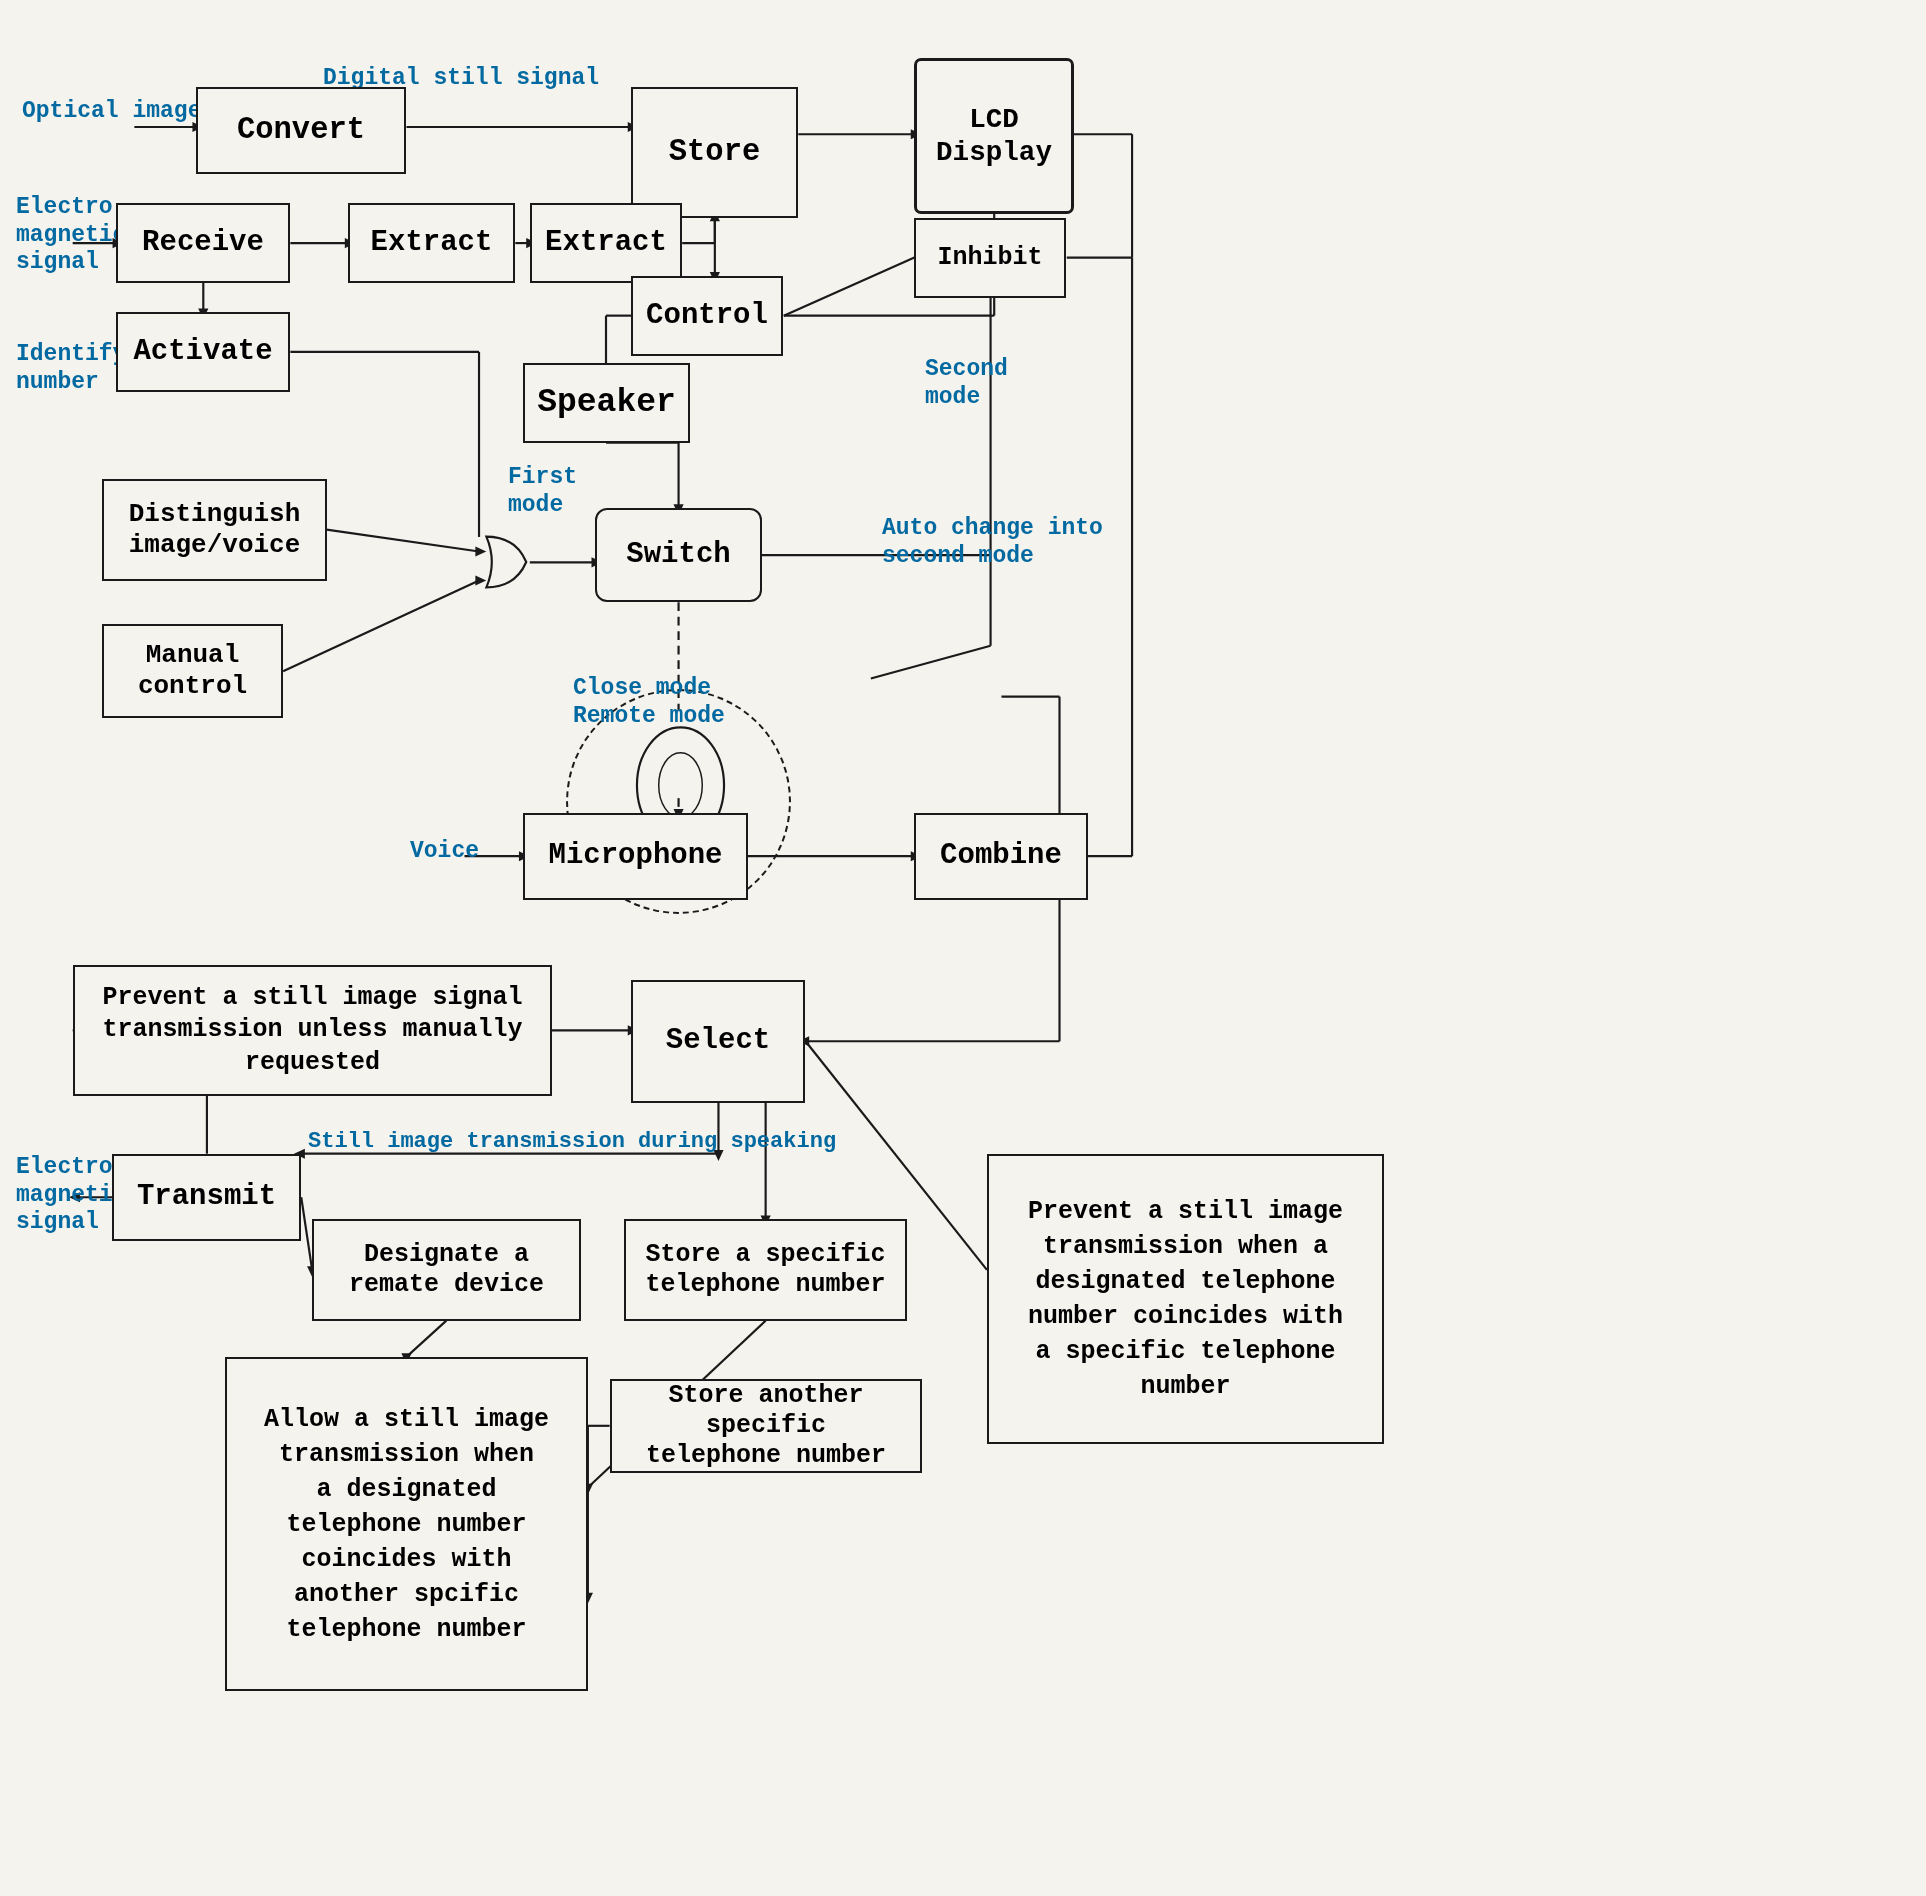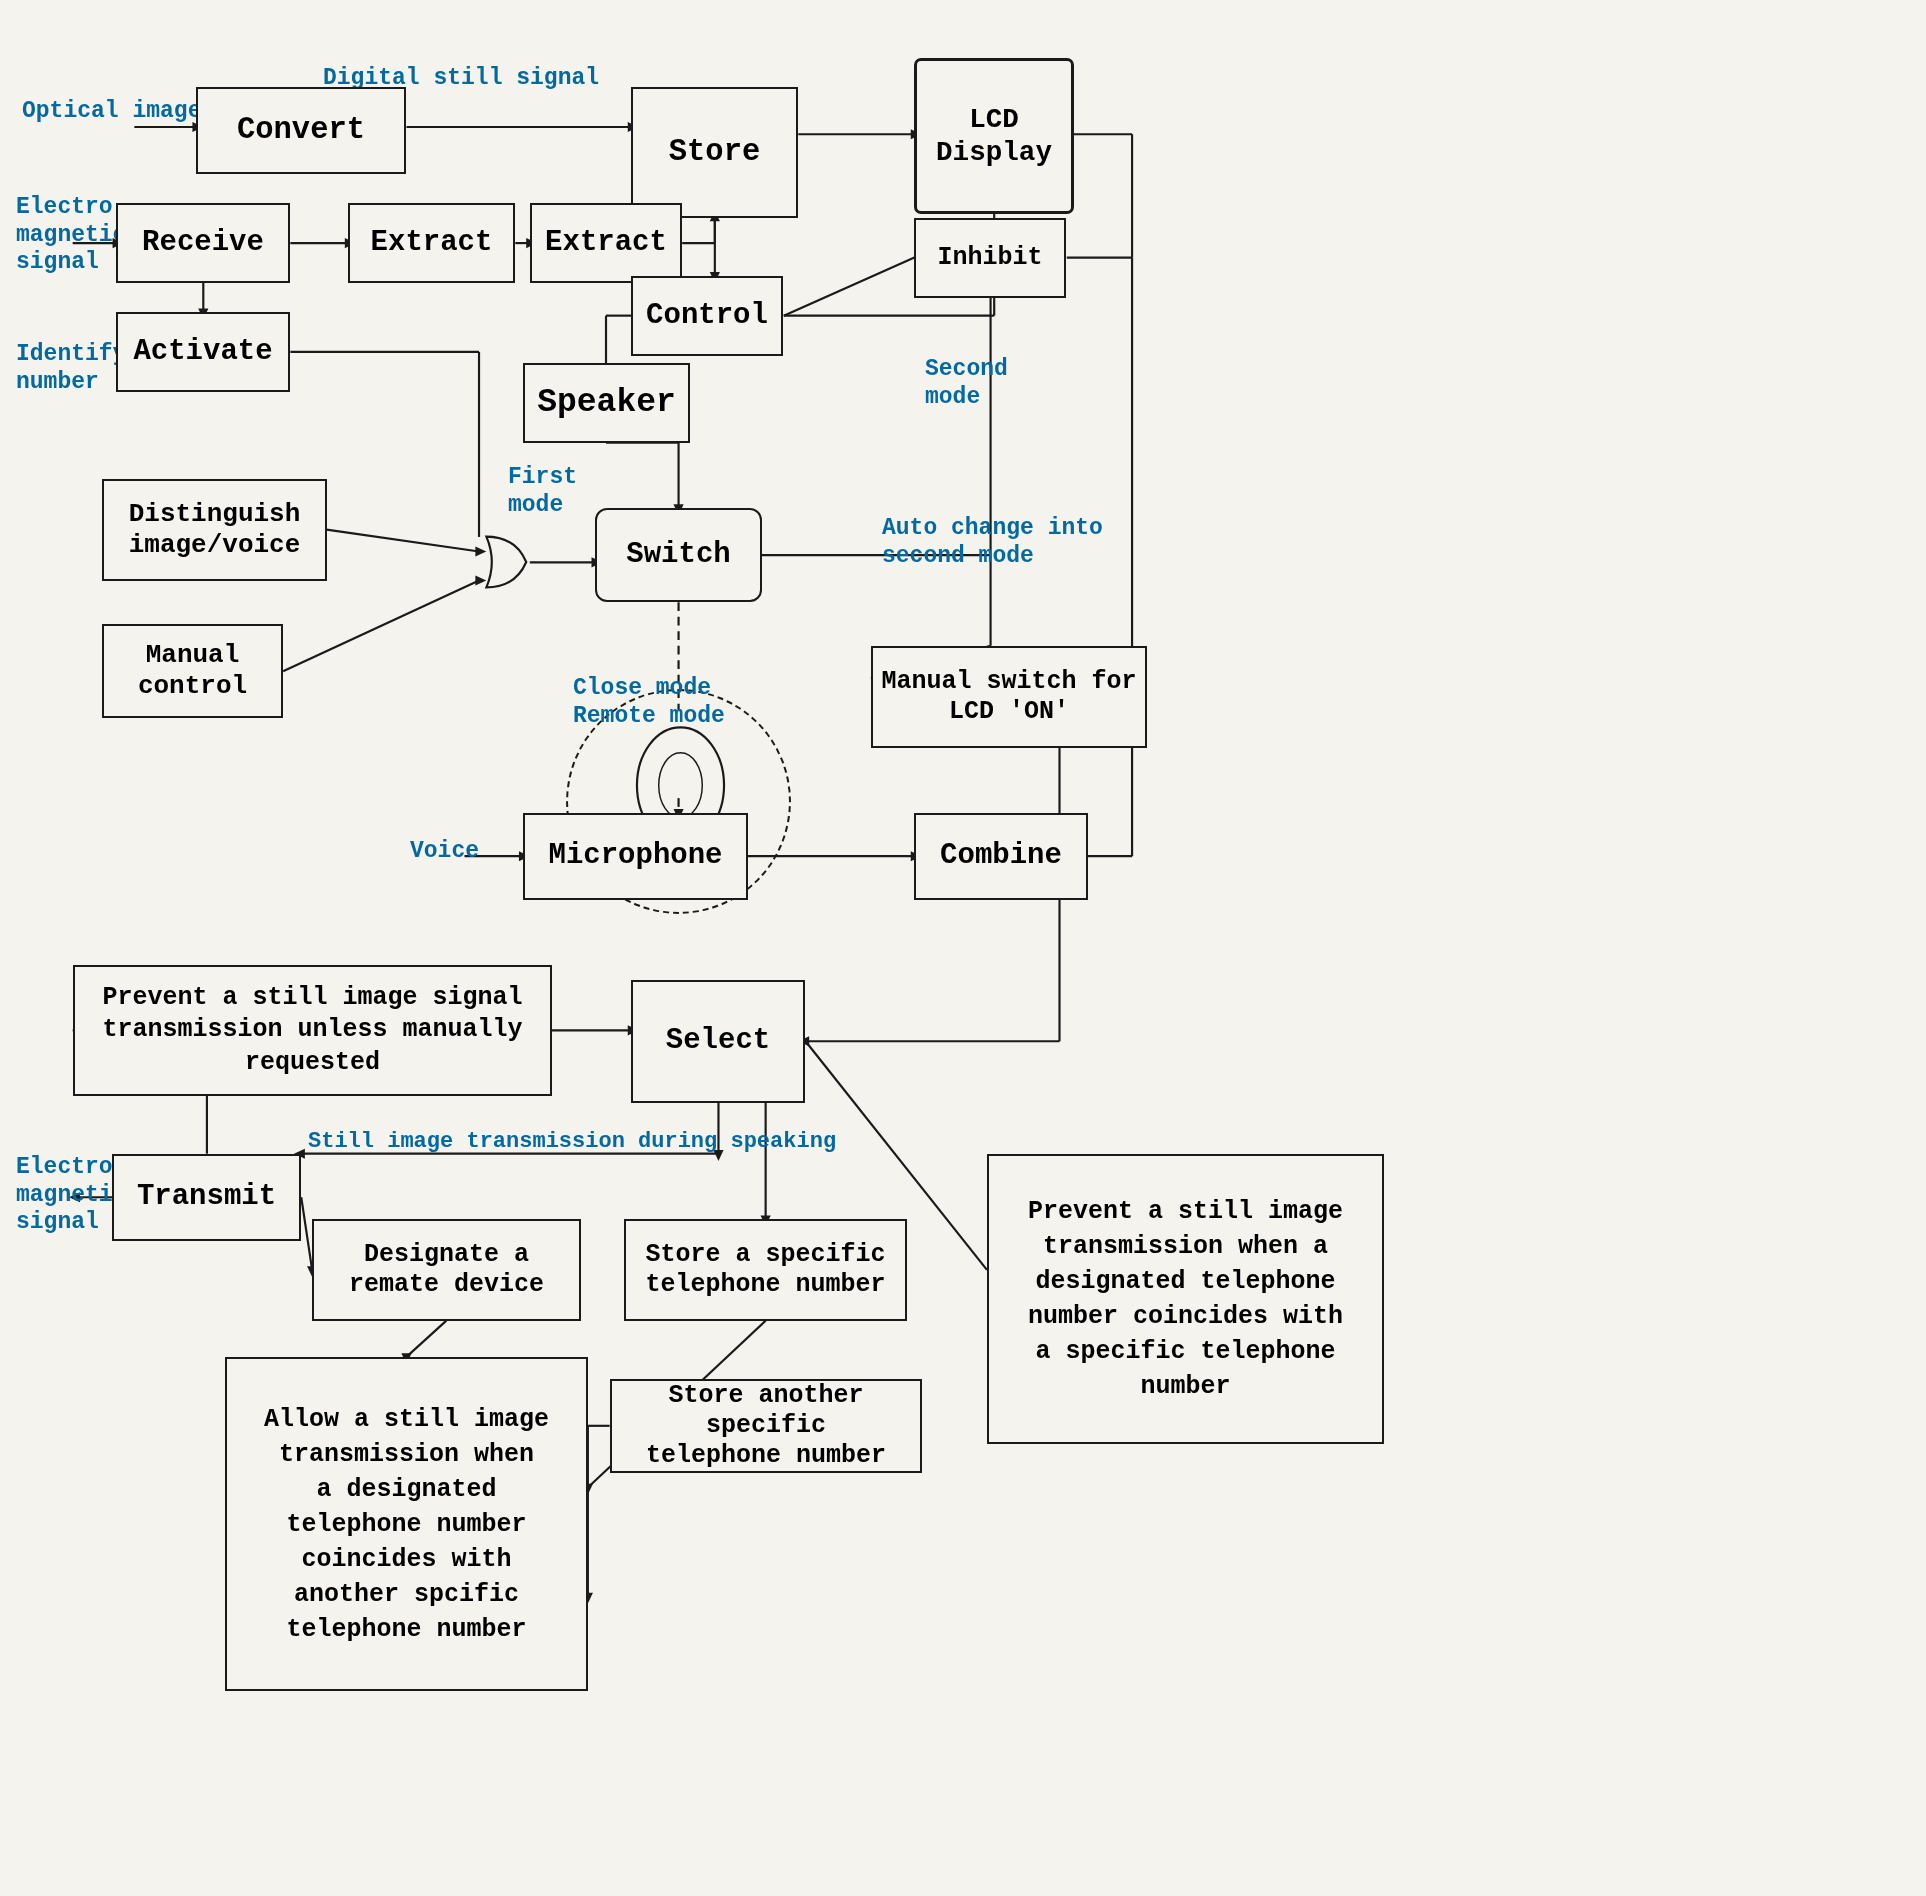--- a/index.html
+++ b/index.html
@@ -288,23 +288,20 @@
   </div>
 
   <div class="box" style="left:523px; top:813px; width:225px; height:87px; font-size:29px;">
     <span>Microphone</span>
   </div>
 
   <div class="box" style="left:914px; top:813px; width:174px; height:87px; font-size:29px;">
     <span>Combine</span>
   </div>
 
-  <div class="box" style="left:871px; top:646px; width:276px; height:102px; font-size:25px;">
-    <span>Manual switch for<br>LCD 'ON'</span>
-  </div>
 
   <div class="box" style="left:73px; top:965px; width:479px; height:131px; font-size:25px; line-height:1.3;">
     <span>Prevent a still image signal<br>transmission unless manually<br>requested</span>
   </div>
 
   <div class="box" style="left:631px; top:980px; width:174px; height:123px; font-size:29px;">
     <span>Select</span>
   </div>
 
   <div class="box" style="left:112px; top:1154px; width:189px; height:87px; font-size:29px;">

